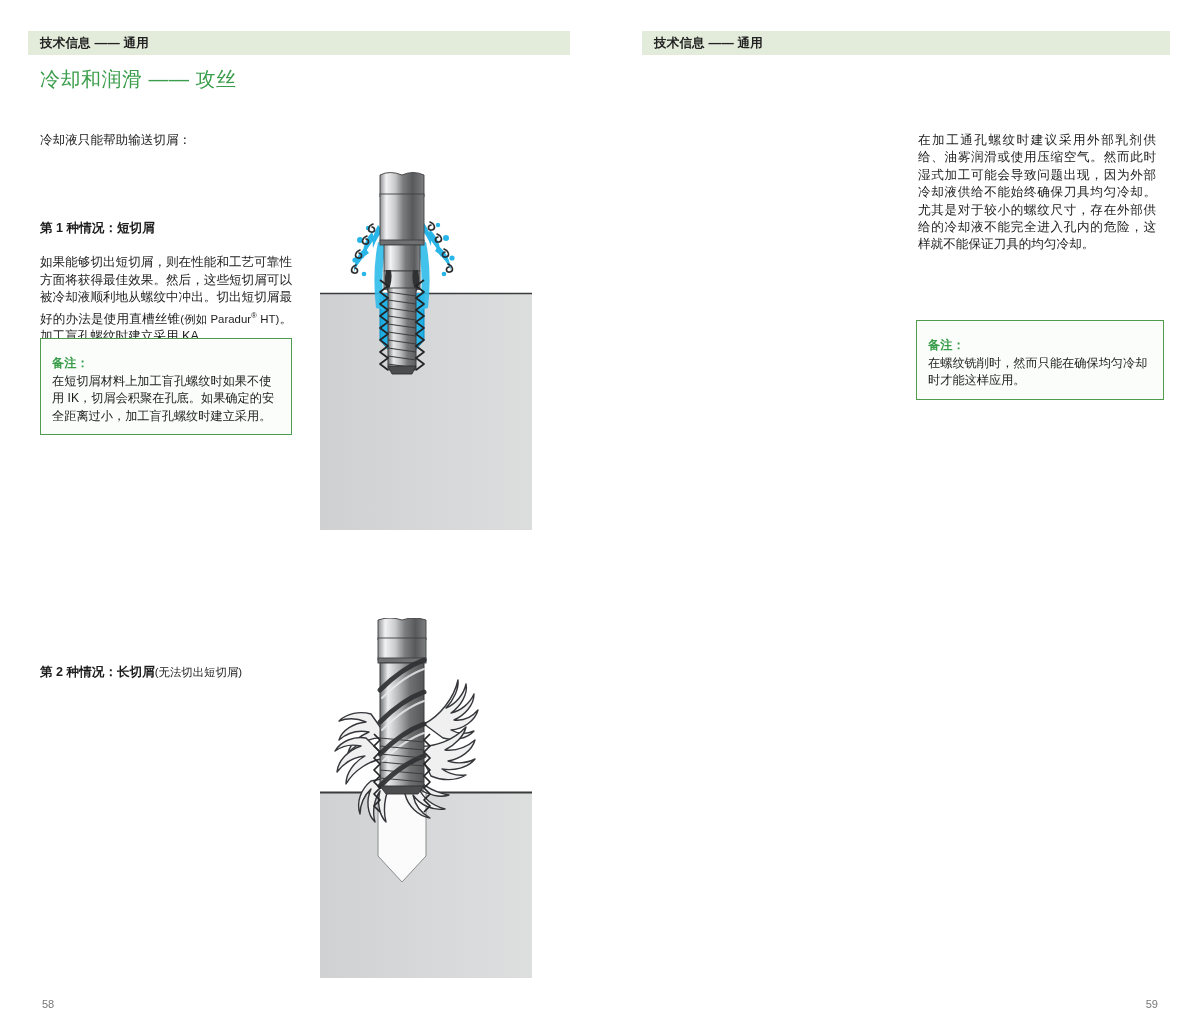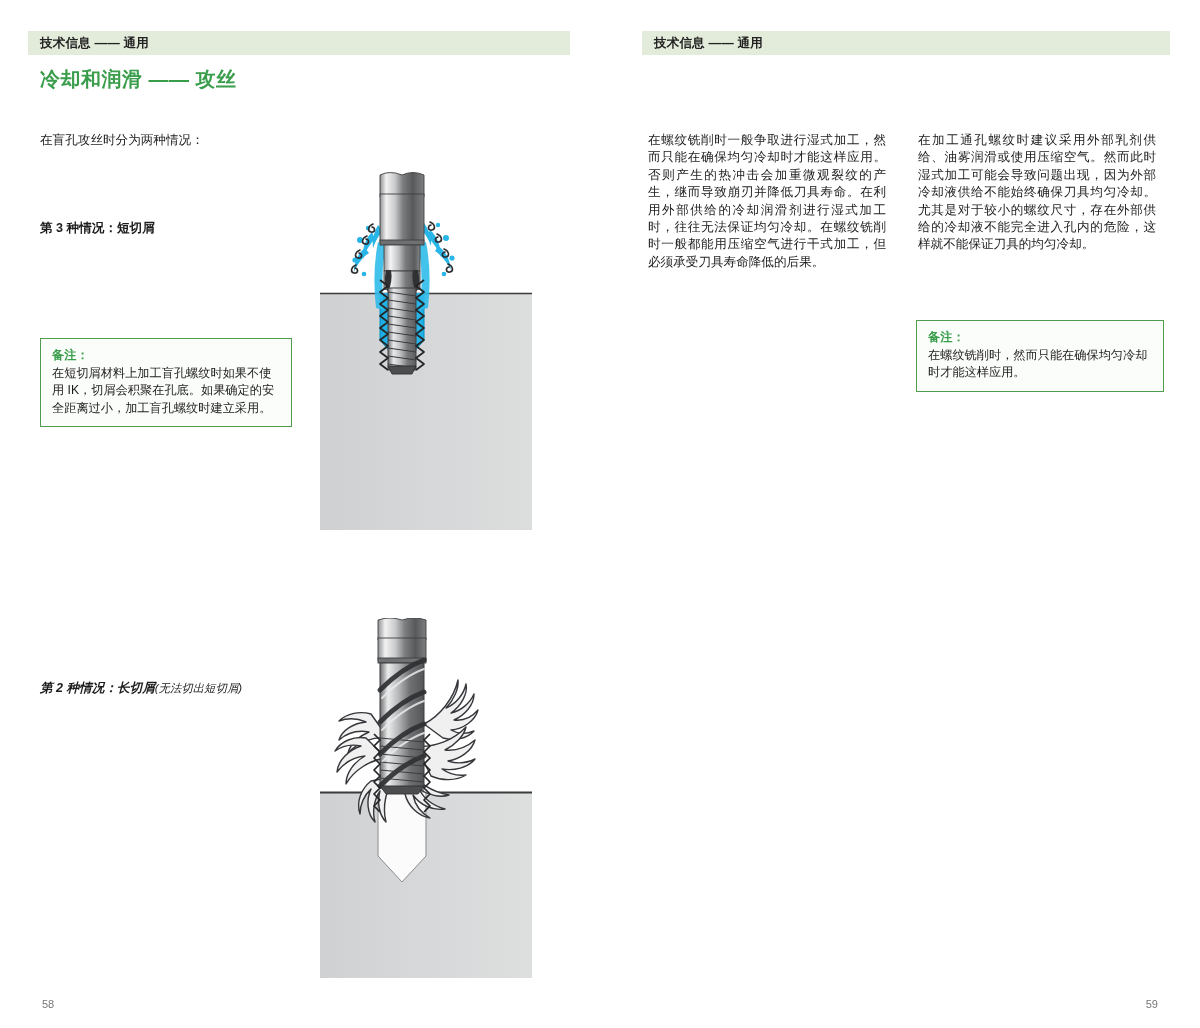--- a/index.html
+++ b/index.html
@@ -41,21 +41,21 @@
     color: #222;
     letter-spacing: .2px;
     white-space: nowrap;
   }
 
   
   .section-title {
     position: absolute;
     top: 66px;
     font-size: 20px;
-    font-weight: bold;
+    font-weight: normal;
     color: #3a9d4b;
     letter-spacing: .5px;
     white-space: nowrap;
   }
   .page-left .section-title  { left: 40px; }
   .page-right .section-title { left: 54px; }
 
   
   .col {
     position: absolute;
@@ -66,21 +66,21 @@
   }
   .col p { margin: 0 0 17px 0; }
   .col p:last-child { margin-bottom: 0; }
   .bold { font-weight: bold; }
   .small { font-size: 11.4px; font-weight: normal; }
   sup { font-size: 8px; vertical-align: super; }
 
   
   #left-intro  { left: 40px; top: 132px; width: 252px; }
   #left-case1  { left: 40px; top: 220px; width: 252px; }
-  #left-case2  { left: 40px; top: 680px; width: 254px; font-style: italic; }
+  #left-case2  { left: 40px; top: 664px; width: 254px; }
 
   
   #right-col1  { left: 648px; top: 132px; width: 238px; }
   #right-col2  { left: 918px; top: 132px; width: 238px; }
 
   
   .note {
     position: absolute;
     border: 1px solid #4f9c4f;
     background: #fbfdfa;
@@ -88,20 +88,21 @@
     padding: 8px 10px 9px 11px;
     font-size: 12.2px;
     line-height: 17.2px;
     color: #1c1c1c;
   }
   .note-title {
     color: #3a9d4b;
     font-weight: bold;
     display: block;
     margin-bottom: 1px;
+    margin-top: 8px;
   }
   #note-left  { left: 40px; top: 338px; width: 252px; }
   #note-right { left: 916px; top: 320px; width: 248px; }
 
   
   .figure {
     position: absolute;
     overflow: hidden;
   }
   #figure-tapping-short-chip { left: 320px; top: 170px;  width: 212px; height: 360px; }
@@ -123,25 +124,26 @@
 
 <div class="page page-left">
 
   <div class="topbar">
     <span class="topbar-text">技术信息 —— 通用</span>
   </div>
 
   <div class="section-title">冷却和润滑 —— 攻丝</div>
 
   <div class="col" id="left-intro">
-    <p>在盲孔攻丝时分为两种情况：</p>
+    <p>冷却液只能帮助输送切屑：</p>
   </div>
 
   <div class="col" id="left-case1">
-    <p class="bold">第 3 种情况：短切屑</p>
+    <p class="bold">第 1 种情况：短切屑</p>
+    <p><span>如果能够切出短切屑，则在性能和工艺可靠性方面将获得最佳效果。然后，这些短切屑可以被冷却液顺利地从螺纹中冲出。切出短切屑最好的办法是使用直槽丝锥</span><span class="small">(例如 Paradur</span><sup>®</sup><span class="small"> HT)</span><span>。加工盲孔螺纹时建立采用 KA。</span></p>
   </div>
 
   <div class="note" id="note-left">
     <span class="note-title">备注：</span>
     <span>在短切屑材料上加工盲孔螺纹时如果不使用 IK，切屑会积聚在孔底。如果确定的安全距离过小，加工盲孔螺纹时建立采用。</span>
   </div>
 
   <div class="col" id="left-case2">
     <p class="bold"><span>第 2 种情况：长切屑</span><span class="small">(无法切出短切屑)</span></p>
   </div>
@@ -349,21 +351,20 @@
 <div class="page page-right">
 
   <div class="topbar">
     <span class="topbar-text">技术信息 —— 通用</span>
   </div>
 
 
 </div>
 
 <div class="col" id="right-col1">
-  <p>在螺纹铣削时一般争取进行湿式加工，然而只能在确保均匀冷却时才能这样应用。否则产生的热冲击会加重微观裂纹的产生，继而导致崩刃并降低刀具寿命。在利用外部供给的冷却润滑剂进行湿式加工时，往往无法保证均匀冷却。在螺纹铣削时一般都能用压缩空气进行干式加工，但必须承受刀具寿命降低的后果。</p>
 </div>
 
 <div class="col" id="right-col2">
   <p>在加工通孔螺纹时建议采用外部乳剂供给、油雾润滑或使用压缩空气。然而此时湿式加工可能会导致问题出现，因为外部冷却液供给不能始终确保刀具均匀冷却。尤其是对于较小的螺纹尺寸，存在外部供给的冷却液不能完全进入孔内的危险，这样就不能保证刀具的均匀冷却。</p>
 </div>
 
 <div class="note" id="note-right">
   <span class="note-title">备注：</span>
   <span>在螺纹铣削时，然而只能在确保均匀冷却时才能这样应用。</span>
 </div>

